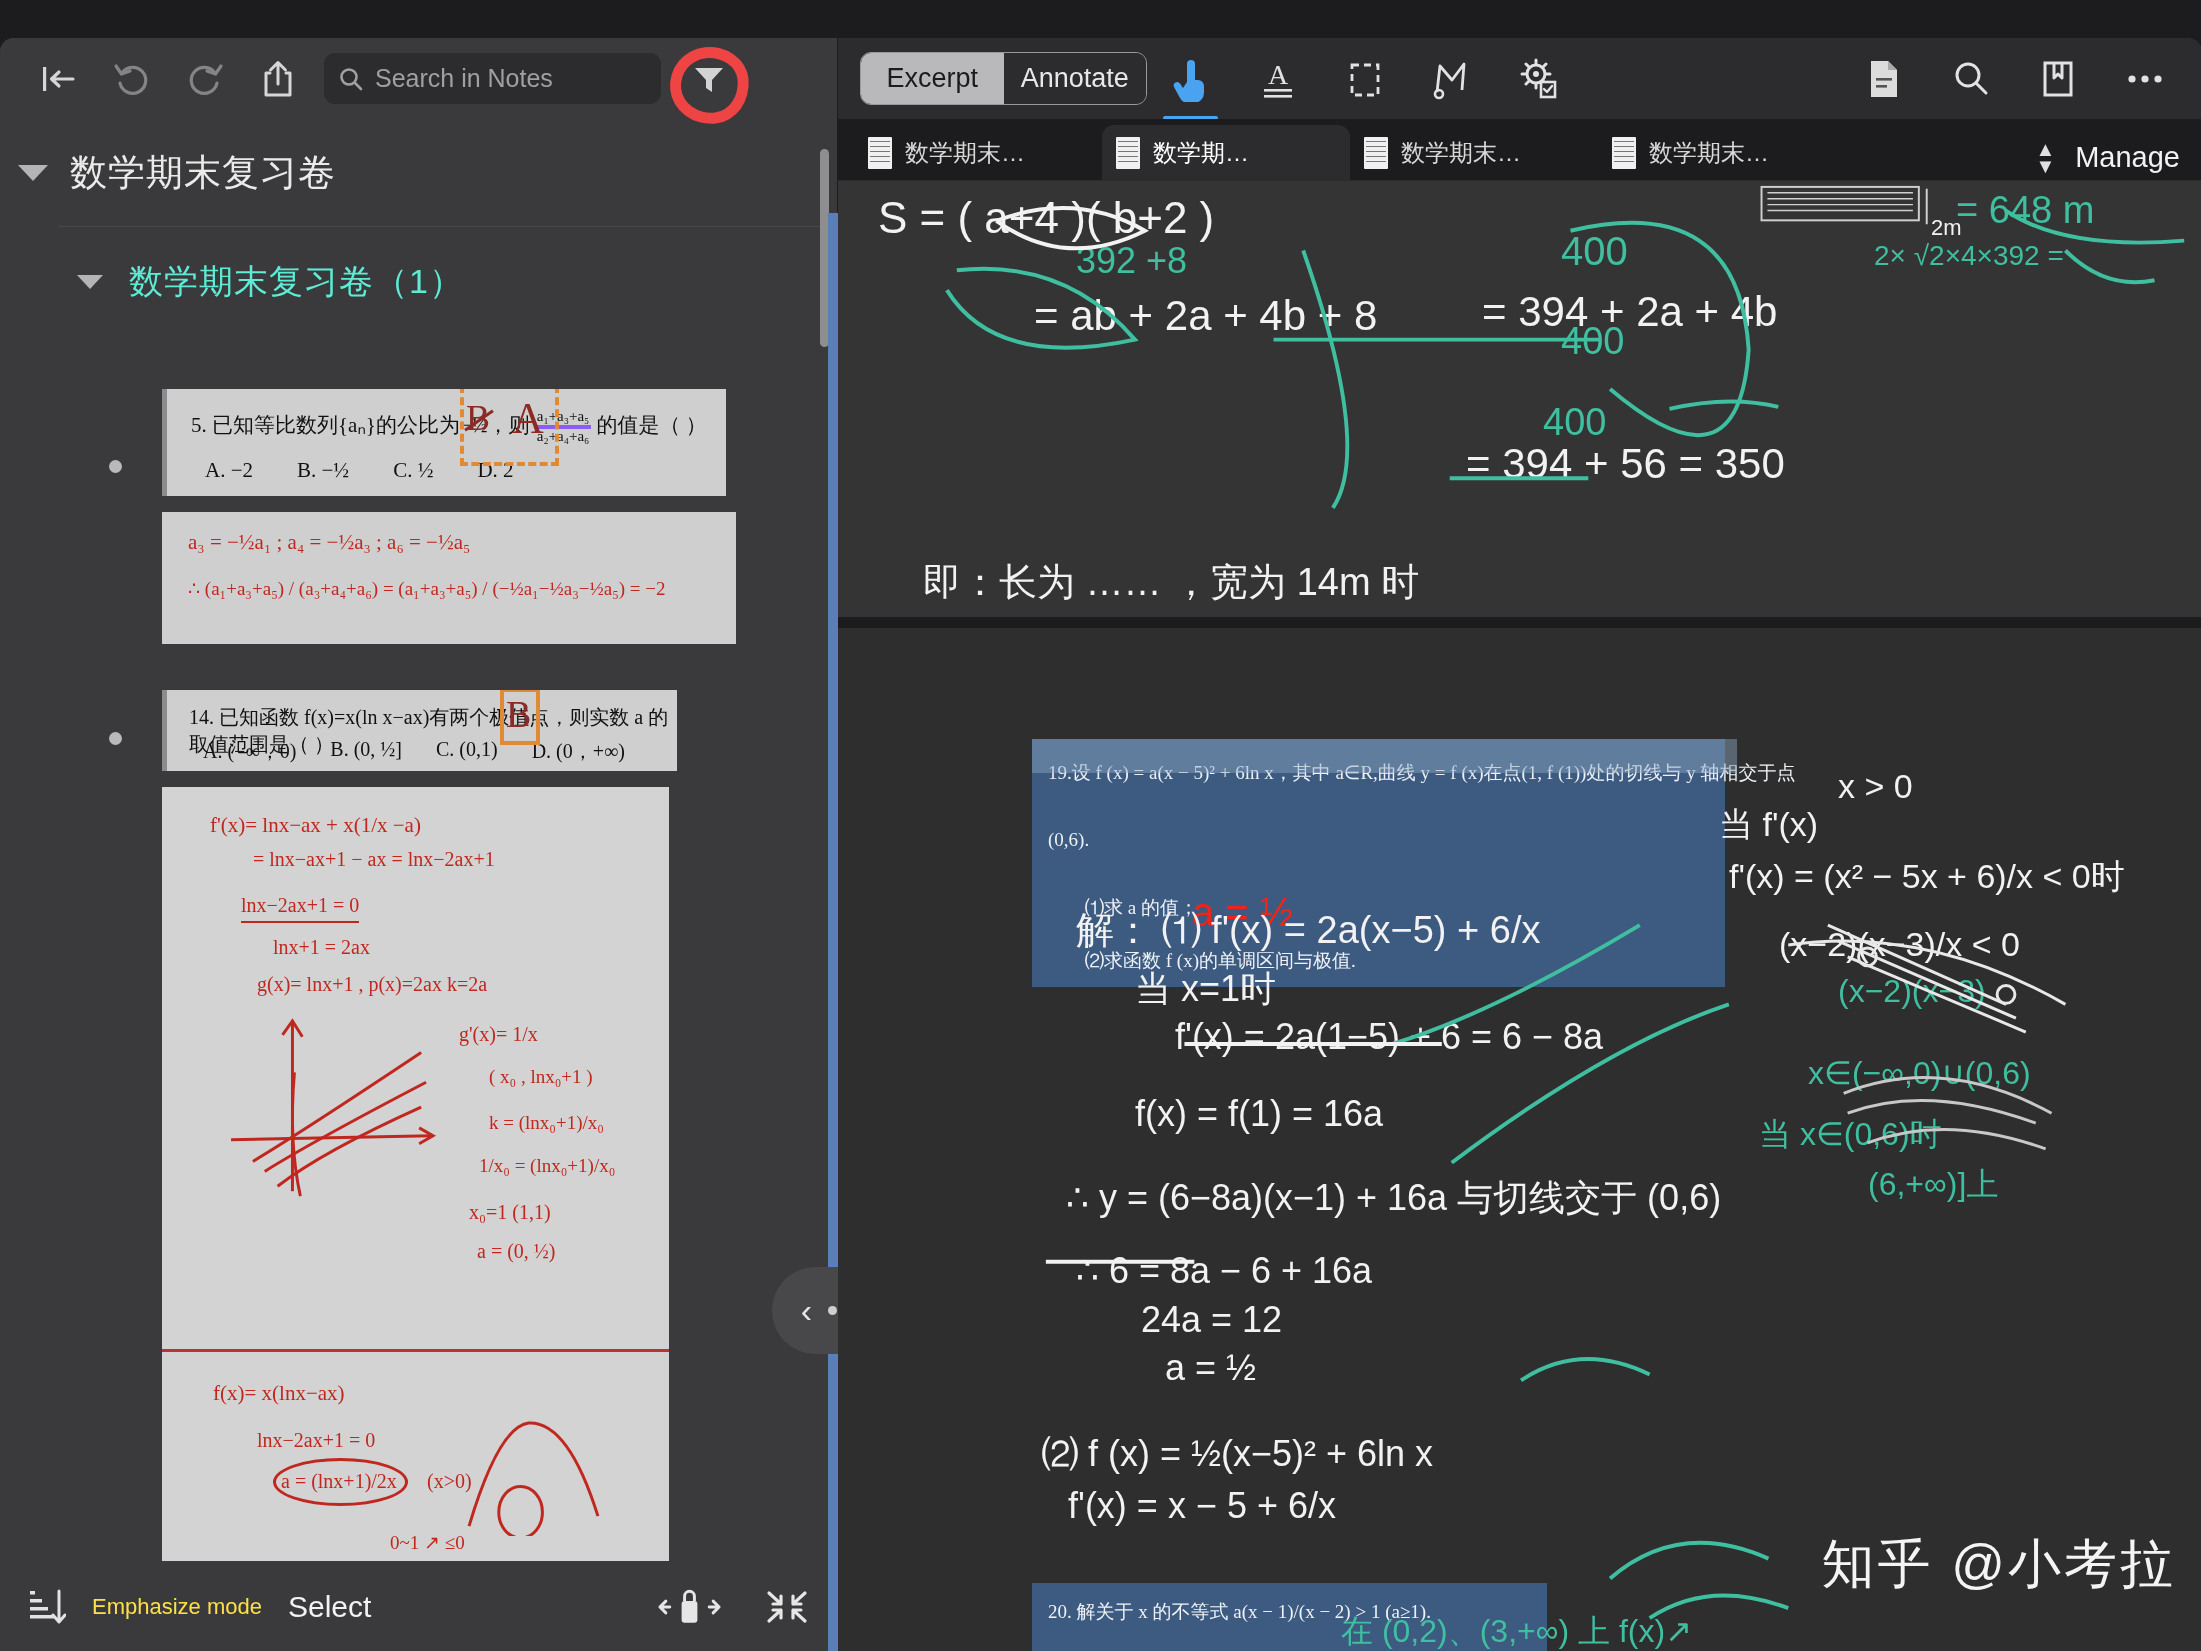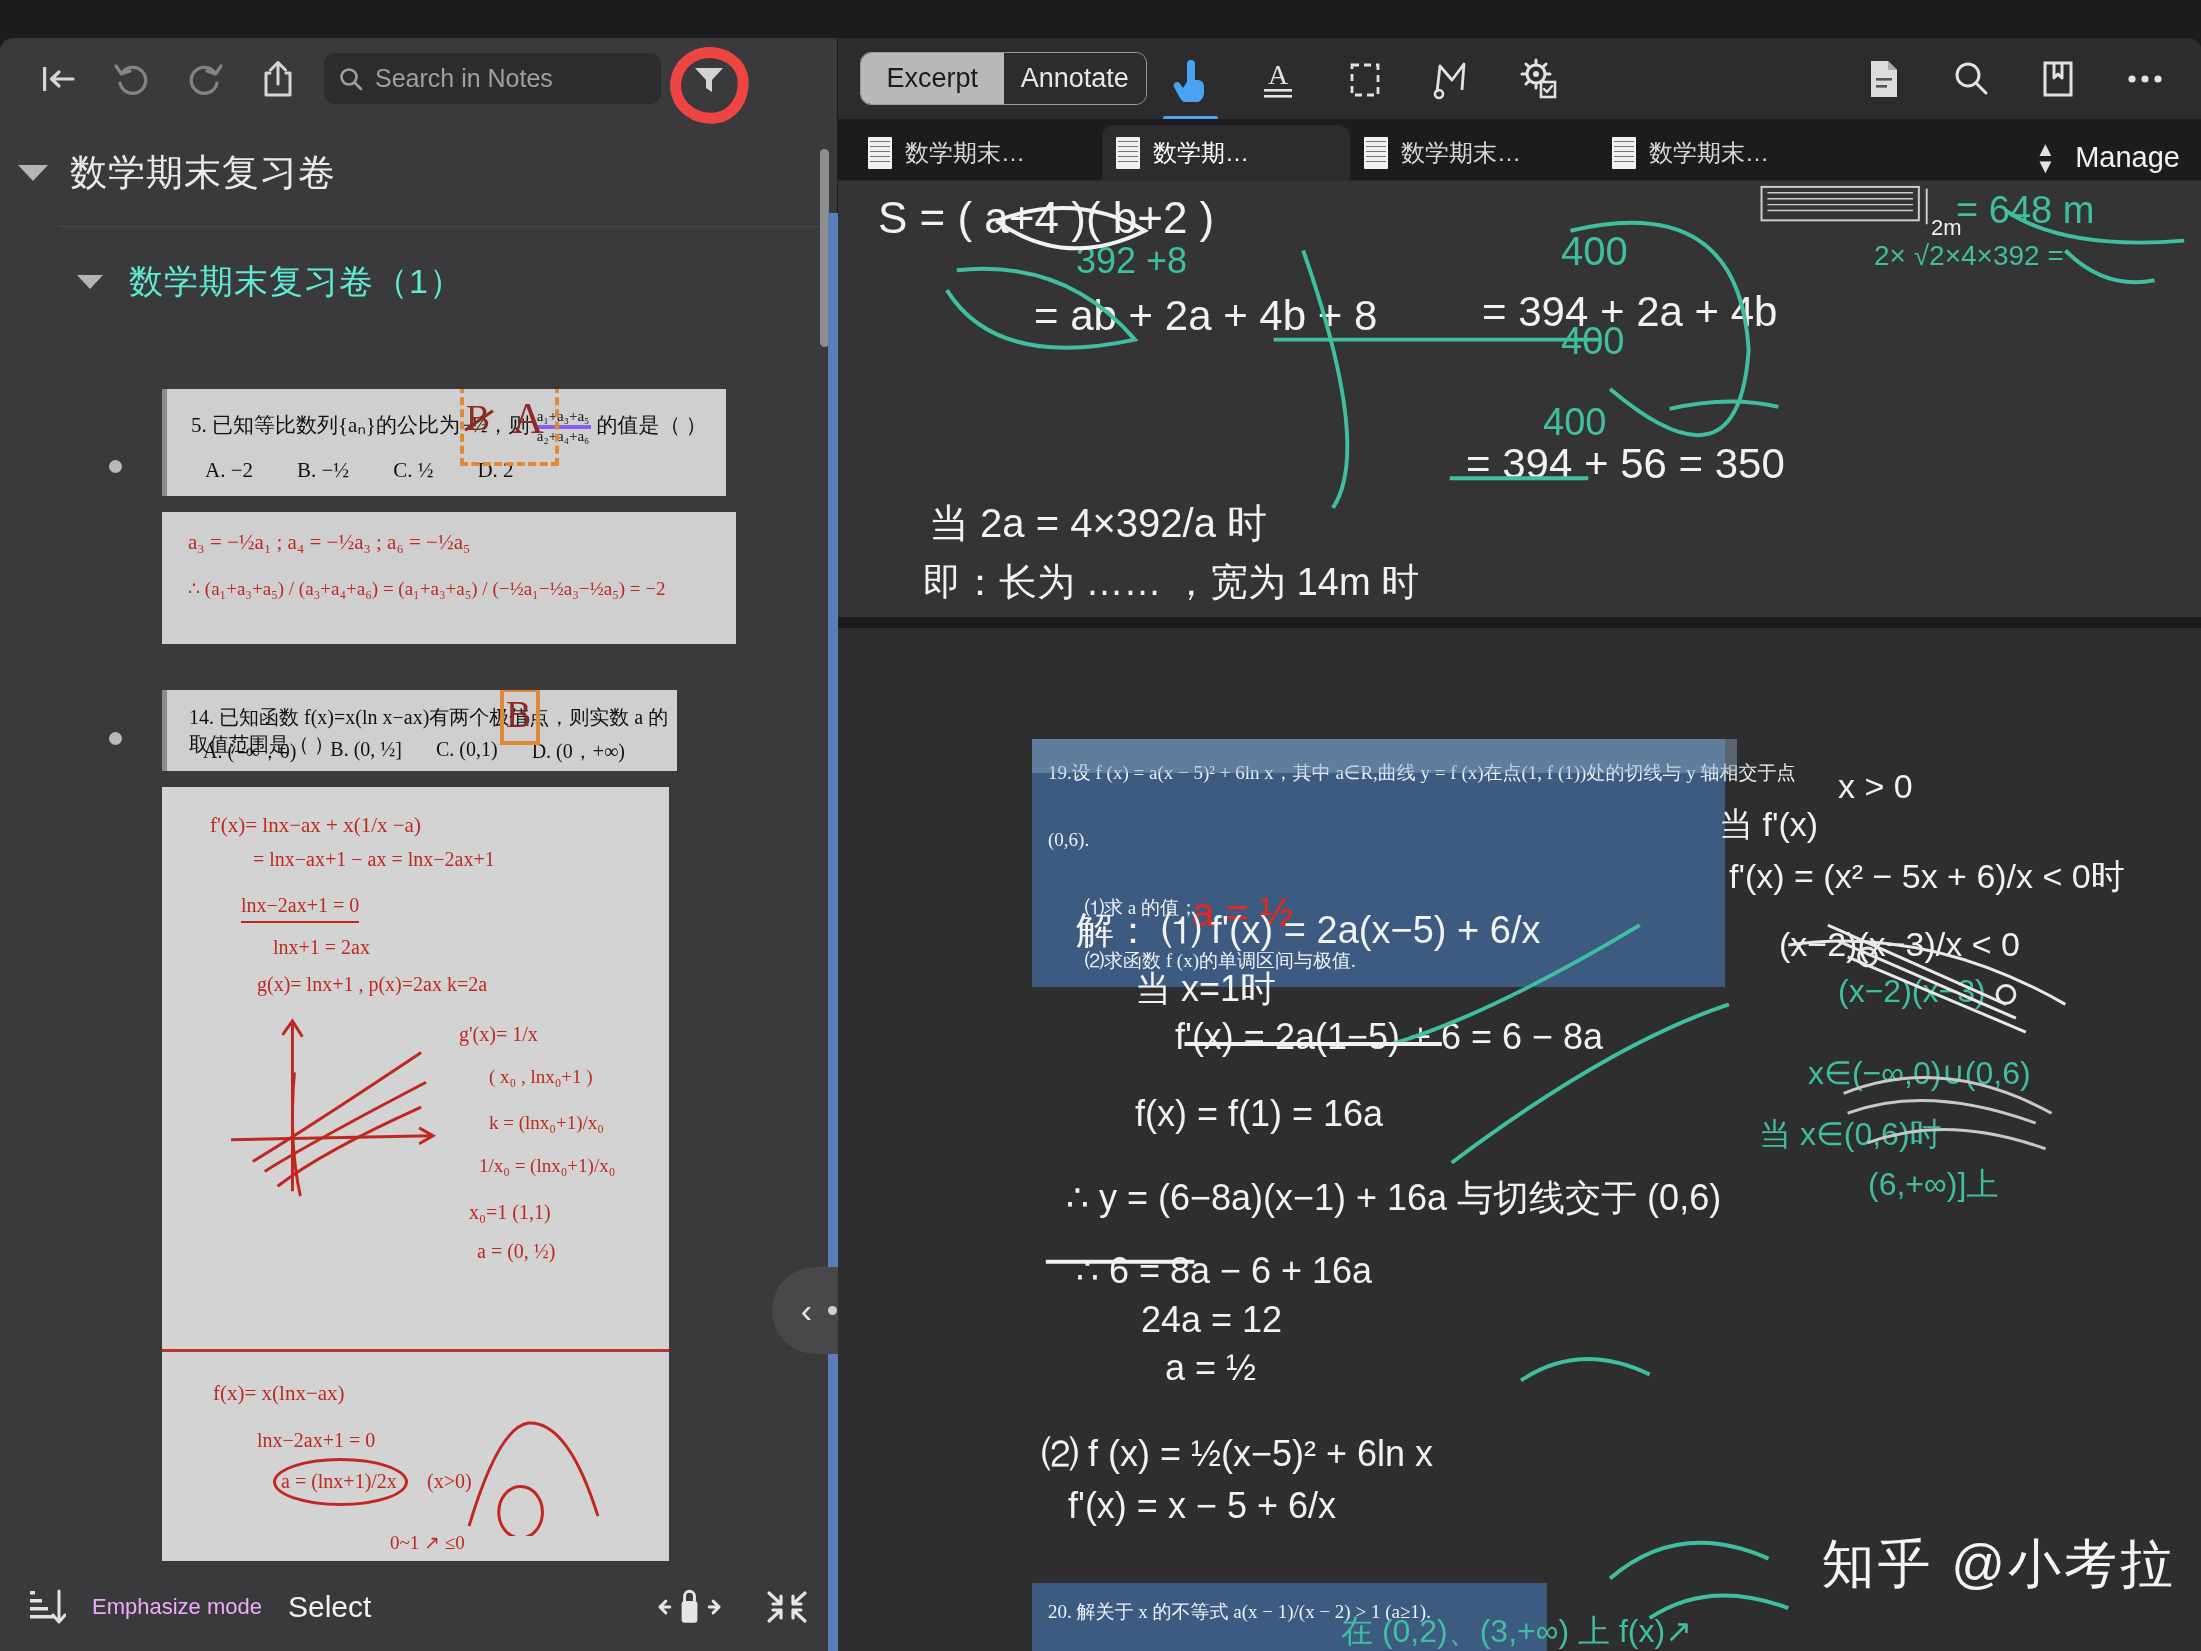--- a/index.html
+++ b/index.html
@@ -101,21 +101,21 @@
   }
   .card-q5 { width: 564px; height: 107px; }
   .card-work1 { width: 574px; height: 132px; margin-top: 16px; border-left:none;}
   .card-q14 { width: 515px; height: 81px; }
   .card-work2 { width: 507px; height: 782px; margin-top: 16px; border-left:none;}
 
   .sb-bottom {
     position: absolute; bottom: 0; left: 0; width: 837px; height: 91px;
     background: #3a3a3c; display: flex; align-items: center; padding: 0 26px; gap: 26px;
   }
-  .emph-label { color: #f0abfc; font-size: 22px; }
+  .emph-label { color: #fde047; font-size: 22px; }
   .select-label { color: #f2f2f2; font-size: 30px; }
   .sb-bottom-right { margin-left: auto; display: flex; align-items: center; gap: 40px; }
 
   
   .sb-vscroll {
     position: absolute; right: 8px; top: 111px; width: 9px; height: 198px;
     background: #8e8e90; border-radius: 5px;
   }
   .split-bar {
     position: absolute; left: 828px; top: 213px; width: 10px; bottom: 0;
@@ -522,21 +522,20 @@
 
       <div class="page page-top">
         <div class="hw hw-w" style="left:40px; top:12px; font-size:44px;">S = ( a+4 )( b+2 )</div>
         <div class="hw hw-g" style="left:238px; top:59px; font-size:36px;">392 +8</div>
         <div class="hw hw-w" style="left:196px; top:111px; font-size:42px;">= ab + 2a + 4b + 8</div>
         <div class="hw hw-w" style="left:644px; top:107px; font-size:42px;">= 394 + 2a + 4b</div>
         <div class="hw hw-g" style="left:723px; top:48px; font-size:40px;">400</div>
         <div class="hw hw-g" style="left:723px; top:139px; font-size:38px;">400</div>
         <div class="hw hw-w" style="left:628px; top:259px; font-size:42px;">= 394 + 56 = 350</div>
         <div class="hw hw-g" style="left:705px; top:220px; font-size:38px;">400</div>
-        <div class="hw hw-w" style="left:91px; top:315px; font-size:40px;">当 2a = 4×392/a 时</div>
         <div class="hw hw-w" style="left:85px; top:376px; font-size:38px;">即：长为 …… ，宽为 14m 时</div>
         <div class="hw hw-g" style="left:1118px; top:8px; font-size:38px;">= 648 m</div>
         <div class="hw hw-g" style="left:1036px; top:59px; font-size:28px;">2× √2×4×392 =</div>
 
         <svg style="position:absolute;left:919px;top:0px;" width="188" height="59" viewBox="0 0 190 60">
           <rect x="4" y="6" width="160" height="34" stroke="#cfcfcf" stroke-width="2" fill="none"></rect>
           <g stroke="#cfcfcf" stroke-width="1.4">
             <path d="M10 12 h148 M10 18 h148 M10 24 h148 M10 30 h148"></path>
           </g>
           <path d="M172 8 V44" stroke="#cfcfcf" stroke-width="2"></path>

